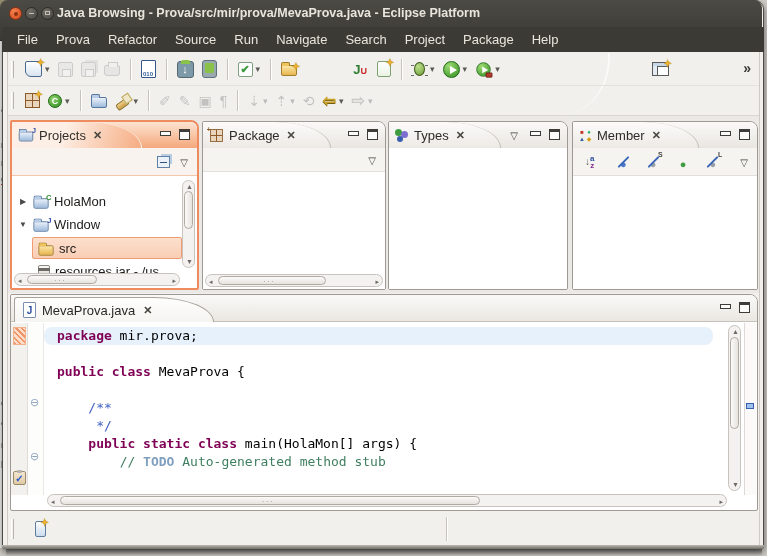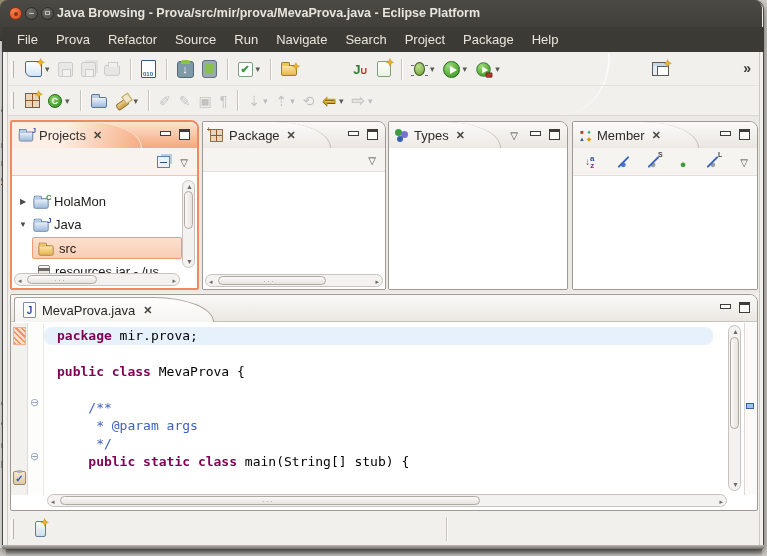--- a/index.html
+++ b/index.html
@@ -384,21 +384,21 @@
         <span class="g folder folder-blue">
             <span class="badge" style="right:-4px;top:-6px;color:#2E8B2E;font-size:8px;">C</span>
           </span>
         <span>HolaMon</span>
       </div>
       <div class="trow" style="top:36px;">
         <span class="exp">▼</span>
         <span class="g folder folder-blue">
             <span class="badge" style="right:-4px;top:-6px;color:#2B4FA0;font-size:8px;">J</span>
           </span>
-        <span>Java</span>
+        <span>Window</span>
       </div>
       <div class="trow" style="top:60px; left:22px;">
         <span class="g folder"></span>
         <span>src</span>
       </div>
       <div class="trow" style="top:83px; left:22px;">
         <span class="g ic-jar"></span>
         <span>resources.jar - /us</span>
       </div>
       <div class="scroll" style="right:2px; top:2px; width:13px; height:88px;">
@@ -518,23 +518,23 @@
       <div class="ruler-fold">
         <span class="fold" style="top:73px;">⊖</span>
         <span class="fold" style="top:127px;">⊖</span>
       </div>
       <div class="code">
         <div class="cl curline"><span class="kw">package</span><span class="pl"> mir.prova;</span></div>
         <div class="cl"></div>
         <div class="cl"><span class="kw">public class</span><span class="pl"> MevaProva {</span></div>
         <div class="cl"></div>
         <div class="cl doc">    /**</div>
-        <div class="cl doc">     * @param args</div>
         <div class="cl doc">     */</div>
-        <div class="cl"><span class="pl">    </span><span class="kw">public static class</span><span class="pl"> main(String[] stub) {</span></div>
+        <div class="cl"><span class="pl">    </span><span class="kw">public static class</span><span class="pl"> main(HolaMon[] args) {</span></div>
+        <div class="cl"><span class="pl">        </span><span class="cm">// </span><span class="task">TODO</span><span class="cm"> Auto-generated method stub</span></div>
       </div>
       <div class="scroll" style="right:16px; top:2px; width:13px; height:166px;">
         <span class="sarrow" style="top:2px; left:3px;">▲</span>
         <div class="thumb" style="left:1px; top:11px; width:9px; height:92px;">
             <span class="grip" style="left:2px; top:38px; transform:rotate(90deg); display:inline-block;">···</span>
           </div>
         <span class="sarrow" style="bottom:2px; left:3px;">▼</span>
       </div>
       <div class="ovr">
         <div class="ovr-task"></div>

